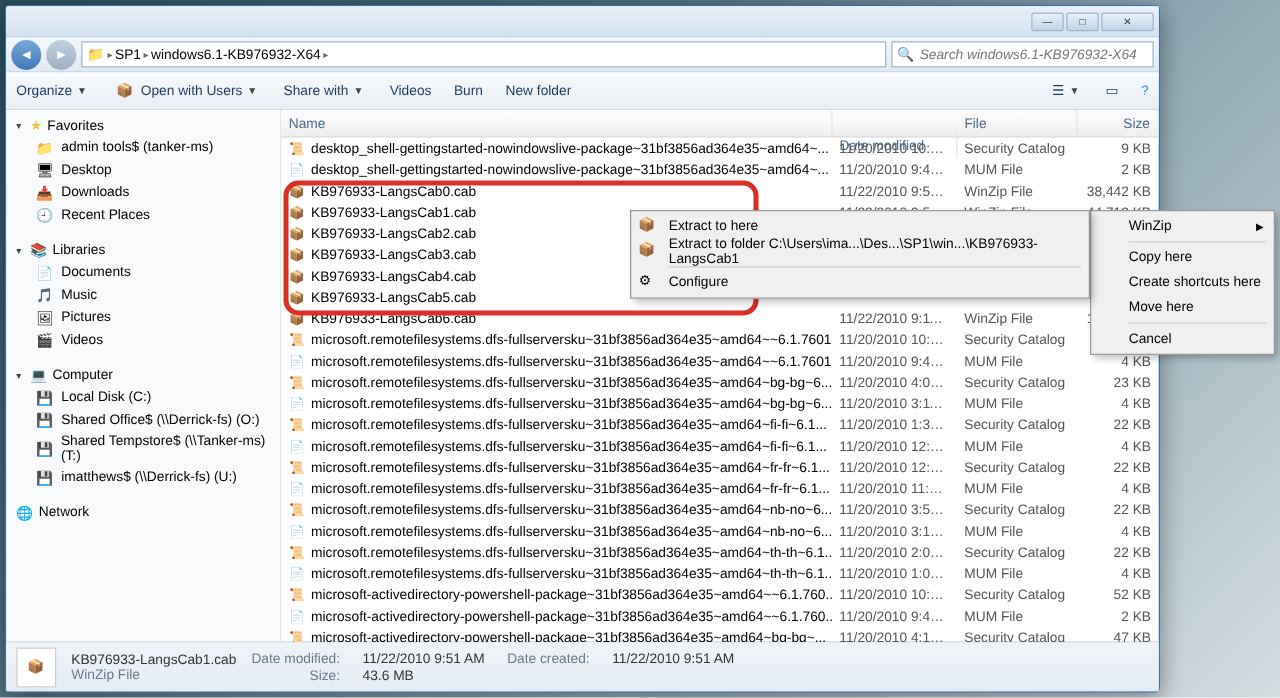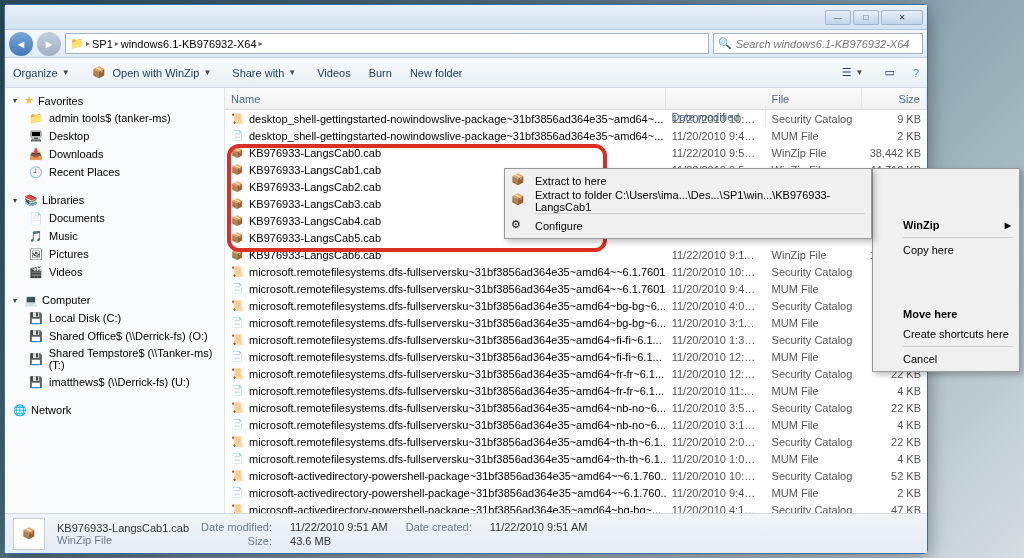--- a/index.html
+++ b/index.html
@@ -51,21 +51,21 @@
 .statusbar { height: 40px; background: linear-gradient(180deg, #f0f4f8, #e4ecf4); border-top: 1px solid #d0dae4; display: flex; align-items: center; padding: 0 8px; gap: 12px; }
 .sb-thumb { width: 32px; height: 32px; background: #fff; border: 1px solid #ccc; display: flex; align-items: center; justify-content: center; }
 .sb-details { display: grid; grid-template-columns: auto auto auto auto; gap: 2px 18px; font-size: 10px; color: #4a5a6a; }
 .sb-k { text-align: right; color: #6a7a8a; }
 .sb-v { color: #333; }
 .sb-fn { color: #333; font-size: 11px; }
 .context-menu { position: absolute; background: #f0f0f0; border: 1px solid #9a9a9a; box-shadow: 3px 3px 6px rgba(0,0,0,0.25); padding: 2px; }
 .cm1 { left: 504px; top: 168px; width: 368px; }
 .cm2 { left: 872px; top: 168px; width: 148px; }
 .cm-item { display: flex; align-items: center; height: 20px; padding: 0 6px 0 28px; position: relative; }
-.cm-item.strong { font-weight: bold; margin-top: 44px; }
+.cm-item.strong { font-weight: normal; }
 .cm-item .cm-ico { position: absolute; left: 4px; width: 16px; height: 16px; }
 .cm-sep { height: 1px; background: #d0d0d0; margin: 2px 4px 2px 28px; }
 .cm-arrow { margin-left: auto; font-size: 8px; }
 .star { color: #f0c040; }
 .triangle { color: #444; font-size: 8px; margin-right: 3px; }
 .upred { color: #d93025; }
 </style>
 </head>
 <body>
 
@@ -93,21 +93,21 @@
     </div>
   </div>
 
   <div class="toolbar">
     <div class="tb-item">
         <span>Organize</span> 
         <span class="triangle">▼</span>
       </div>
     <div class="tb-item">
         <span class="tb-icon">📦</span>
-        <span>Open with WinZip</span> 
+        <span>Open with Users</span> 
         <span class="triangle">▼</span>
       </div>
     <div class="tb-item">
         <span>Share with</span> 
         <span class="triangle">▼</span>
       </div>
     <div class="tb-item">Videos</div>
     <div class="tb-item">Burn</div>
     <div class="tb-item">New folder</div>
     <div class="tb-spacer"></div>
@@ -441,22 +441,22 @@
   </div>
 </div>
 
 <div class="context-menu cm2">
   <div class="cm-item strong">
       <span>WinZip</span>
       <span class="cm-arrow">▶</span>
     </div>
   <div class="cm-sep"></div>
   <div class="cm-item">Copy here</div>
+  <div class="cm-item">Create shortcuts here</div>
   <div class="cm-item strong">Move here</div>
-  <div class="cm-item">Create shortcuts here</div>
   <div class="cm-sep"></div>
   <div class="cm-item">Cancel</div>
 </div>
 
 <div class="context-menu cm1">
   <div class="cm-item">
       <span class="cm-ico">📦</span>
       <span>Extract to here</span>
     </div>
   <div class="cm-item">

